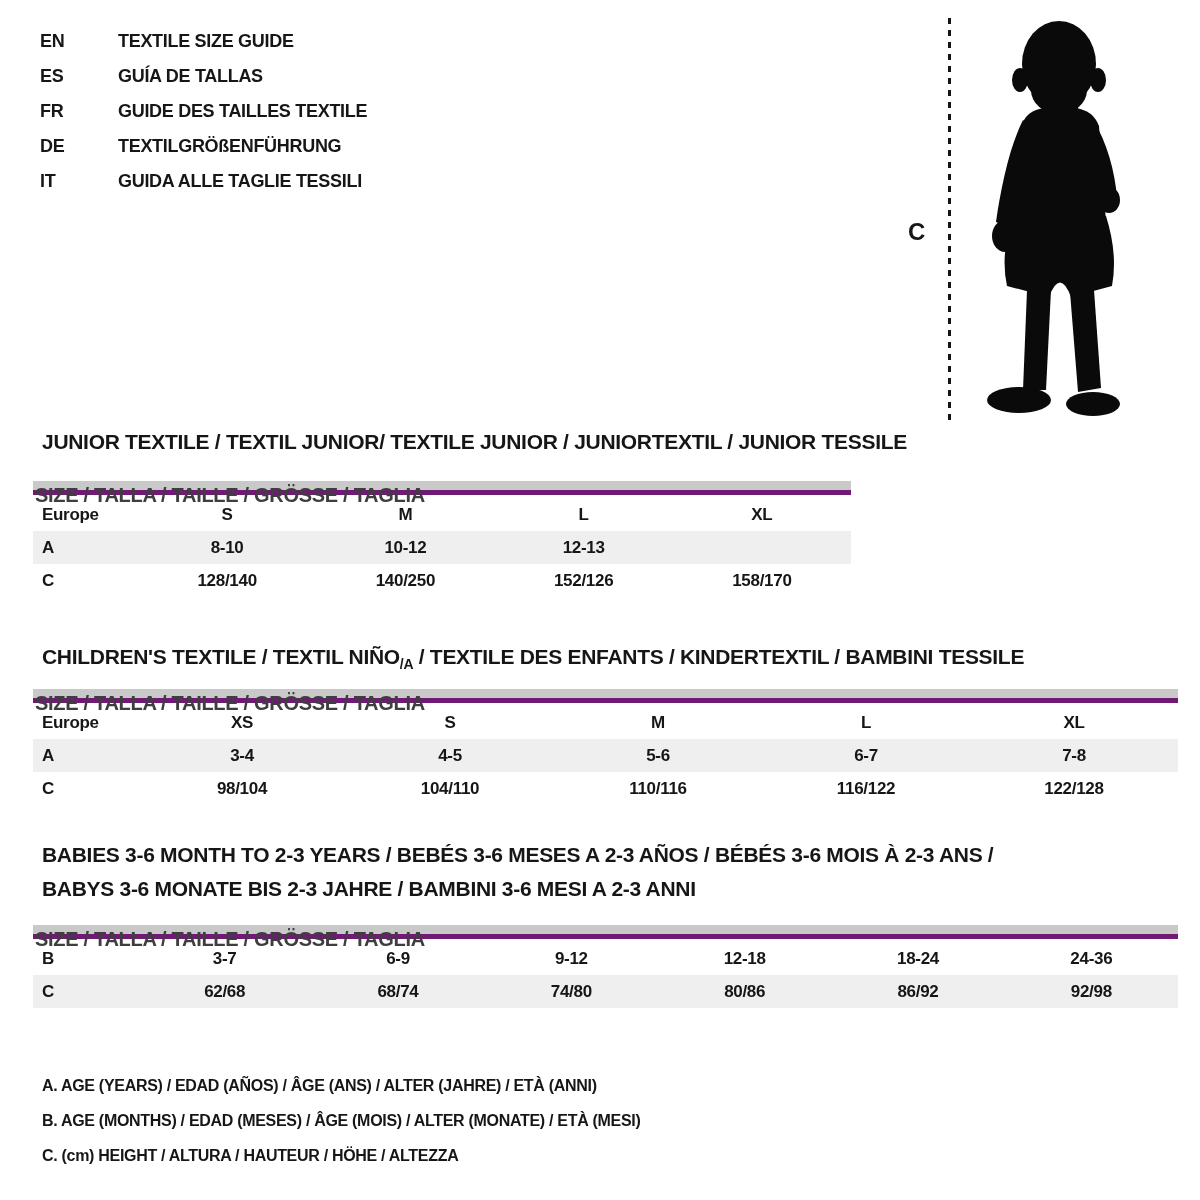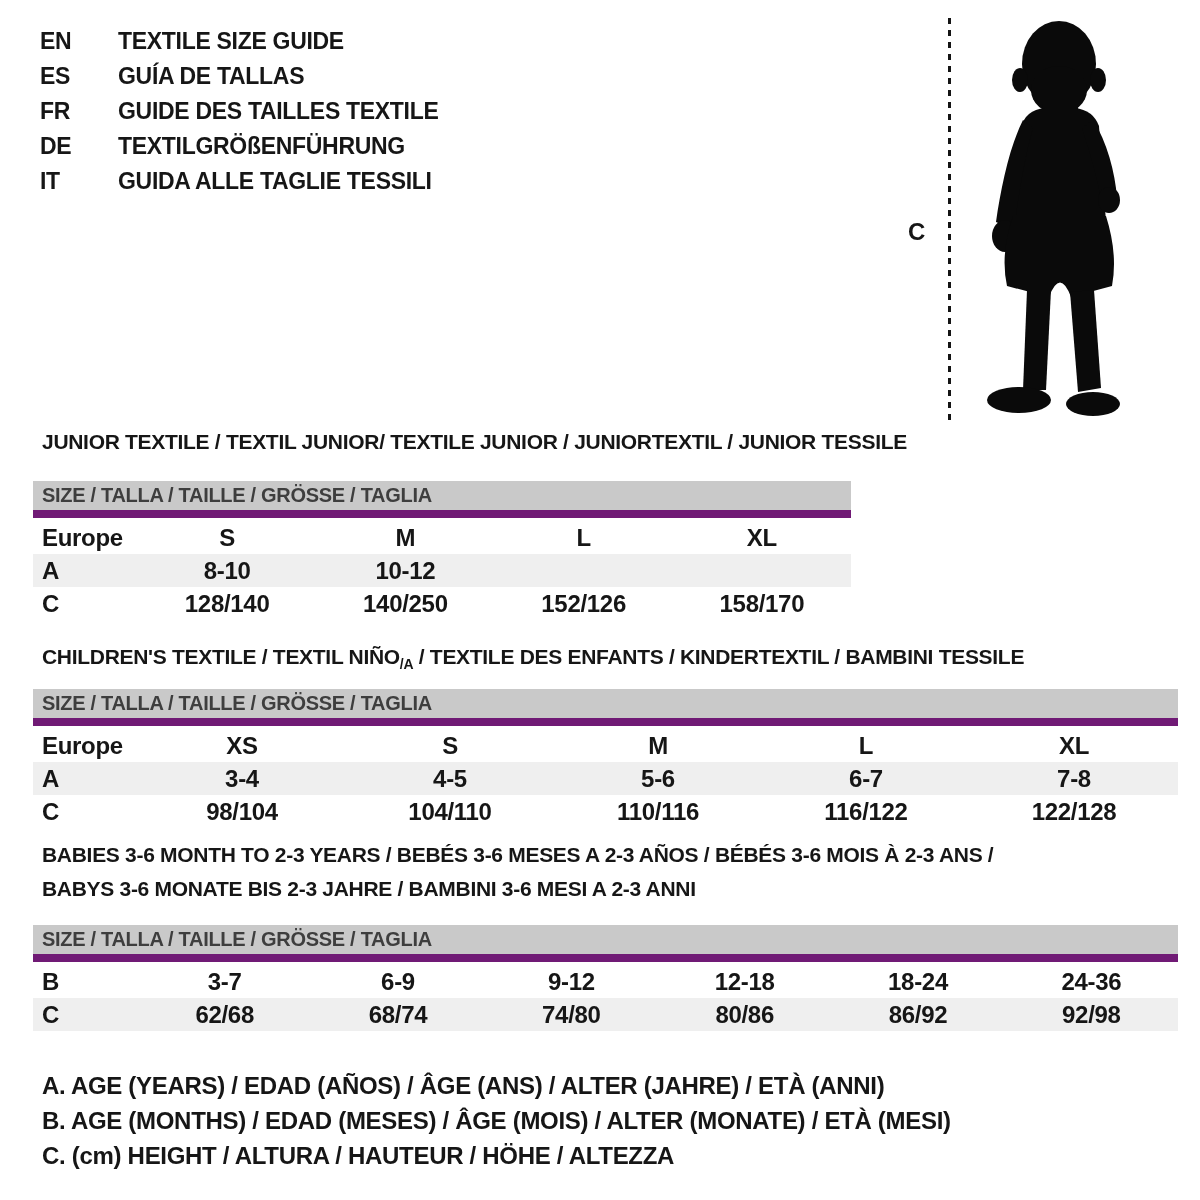--- a/index.html
+++ b/index.html
@@ -10,47 +10,47 @@
     --silhouette:#0a0a0a;
   }
   html,body{margin:0;padding:0;background:#ffffff;}
   .page{
     position:relative;width:1200px;height:1200px;background:#fff;overflow:hidden;
     font-family:"Liberation Sans","DejaVu Sans",sans-serif;
     color:var(--text);letter-spacing:-0.3px;
   }
   
   .langs{position:absolute;left:40px;top:24px;}
-  .lang-row{display:flex;height:35px;align-items:center;font-weight:bold;font-size:23px;}
+  .lang-row{display:flex;height:35px;align-items:center;font-weight:bold;font-size:18px;}
   .lang-code{width:78px;}
   
   .figure{position:absolute;left:890px;top:10px;width:300px;height:420px;}
   .measure-line{
     position:absolute;left:58px;top:8px;width:3px;height:404px;
     background:repeating-linear-gradient(to bottom,#141414 0 6px,transparent 6px 12px);
   }
   .measure-label{position:absolute;left:18px;top:208px;font-size:24px;font-weight:bold;}
   .baby-svg{position:absolute;left:75px;top:6px;}
   
   .section-title{position:absolute;left:42px;font-size:21px;font-weight:bold;white-space:nowrap;}
   .section-title sub{font-size:14px;vertical-align:-5px;}
   .tbl{position:absolute;left:33px;}
   .tbl-head{
-    height:37px;line-height:29px;background:var(--header-bar);color:var(--header-text);
-    font-size:20px;font-weight:bold;padding-left:9px;border-bottom:8px solid #701a75;
+    height:14px;line-height:29px;background:var(--header-bar);color:var(--header-text);
+    font-size:20px;font-weight:bold;padding-left:2px;border-bottom:5px solid #701a75;
     box-sizing:border-box;margin-bottom:3px;
   }
   .trow{display:grid;grid-template-columns:105px repeat(var(--n),1fr);height:33px;line-height:33px;
-    font-size:24px;font-weight:bold;}
+    font-size:17px;font-weight:bold;}
   .trow.shaded{background:var(--row-shade);}
   .tlabel{padding-left:9px;text-align:left;}
   .tcell{text-align:center;}
   
   .legend{position:absolute;left:42px;top:1068px;}
-  .legend-line{height:35px;line-height:35px;font-size:24px;font-weight:bold;white-space:nowrap;}
+  .legend-line{height:35px;line-height:35px;font-size:16px;font-weight:bold;white-space:nowrap;}
 </style>
 </head>
 <body>
 
 <div class="page">
 
   <div class="langs">
       <div class="lang-row">
         <span class="lang-code">EN</span>
         <span class="lang-title">TEXTILE SIZE GUIDE</span>
@@ -112,20 +112,21 @@
           <div class="tlabel">Europe</div>
           <div class="tcell">S</div>
           <div class="tcell">M</div>
           <div class="tcell">L</div>
           <div class="tcell">XL</div>
         </div>
         <div class="trow shaded">
           <div class="tlabel">A</div>
           <div class="tcell">8-10</div>
           <div class="tcell">10-12</div>
+          <div class="tcell">12-13</div>
         </div>
         <div class="trow">
           <div class="tlabel">C</div>
           <div class="tcell">128/140</div>
           <div class="tcell">140/250</div>
           <div class="tcell">152/126</div>
           <div class="tcell">158/170</div>
         </div>
       </div>
   </div>

